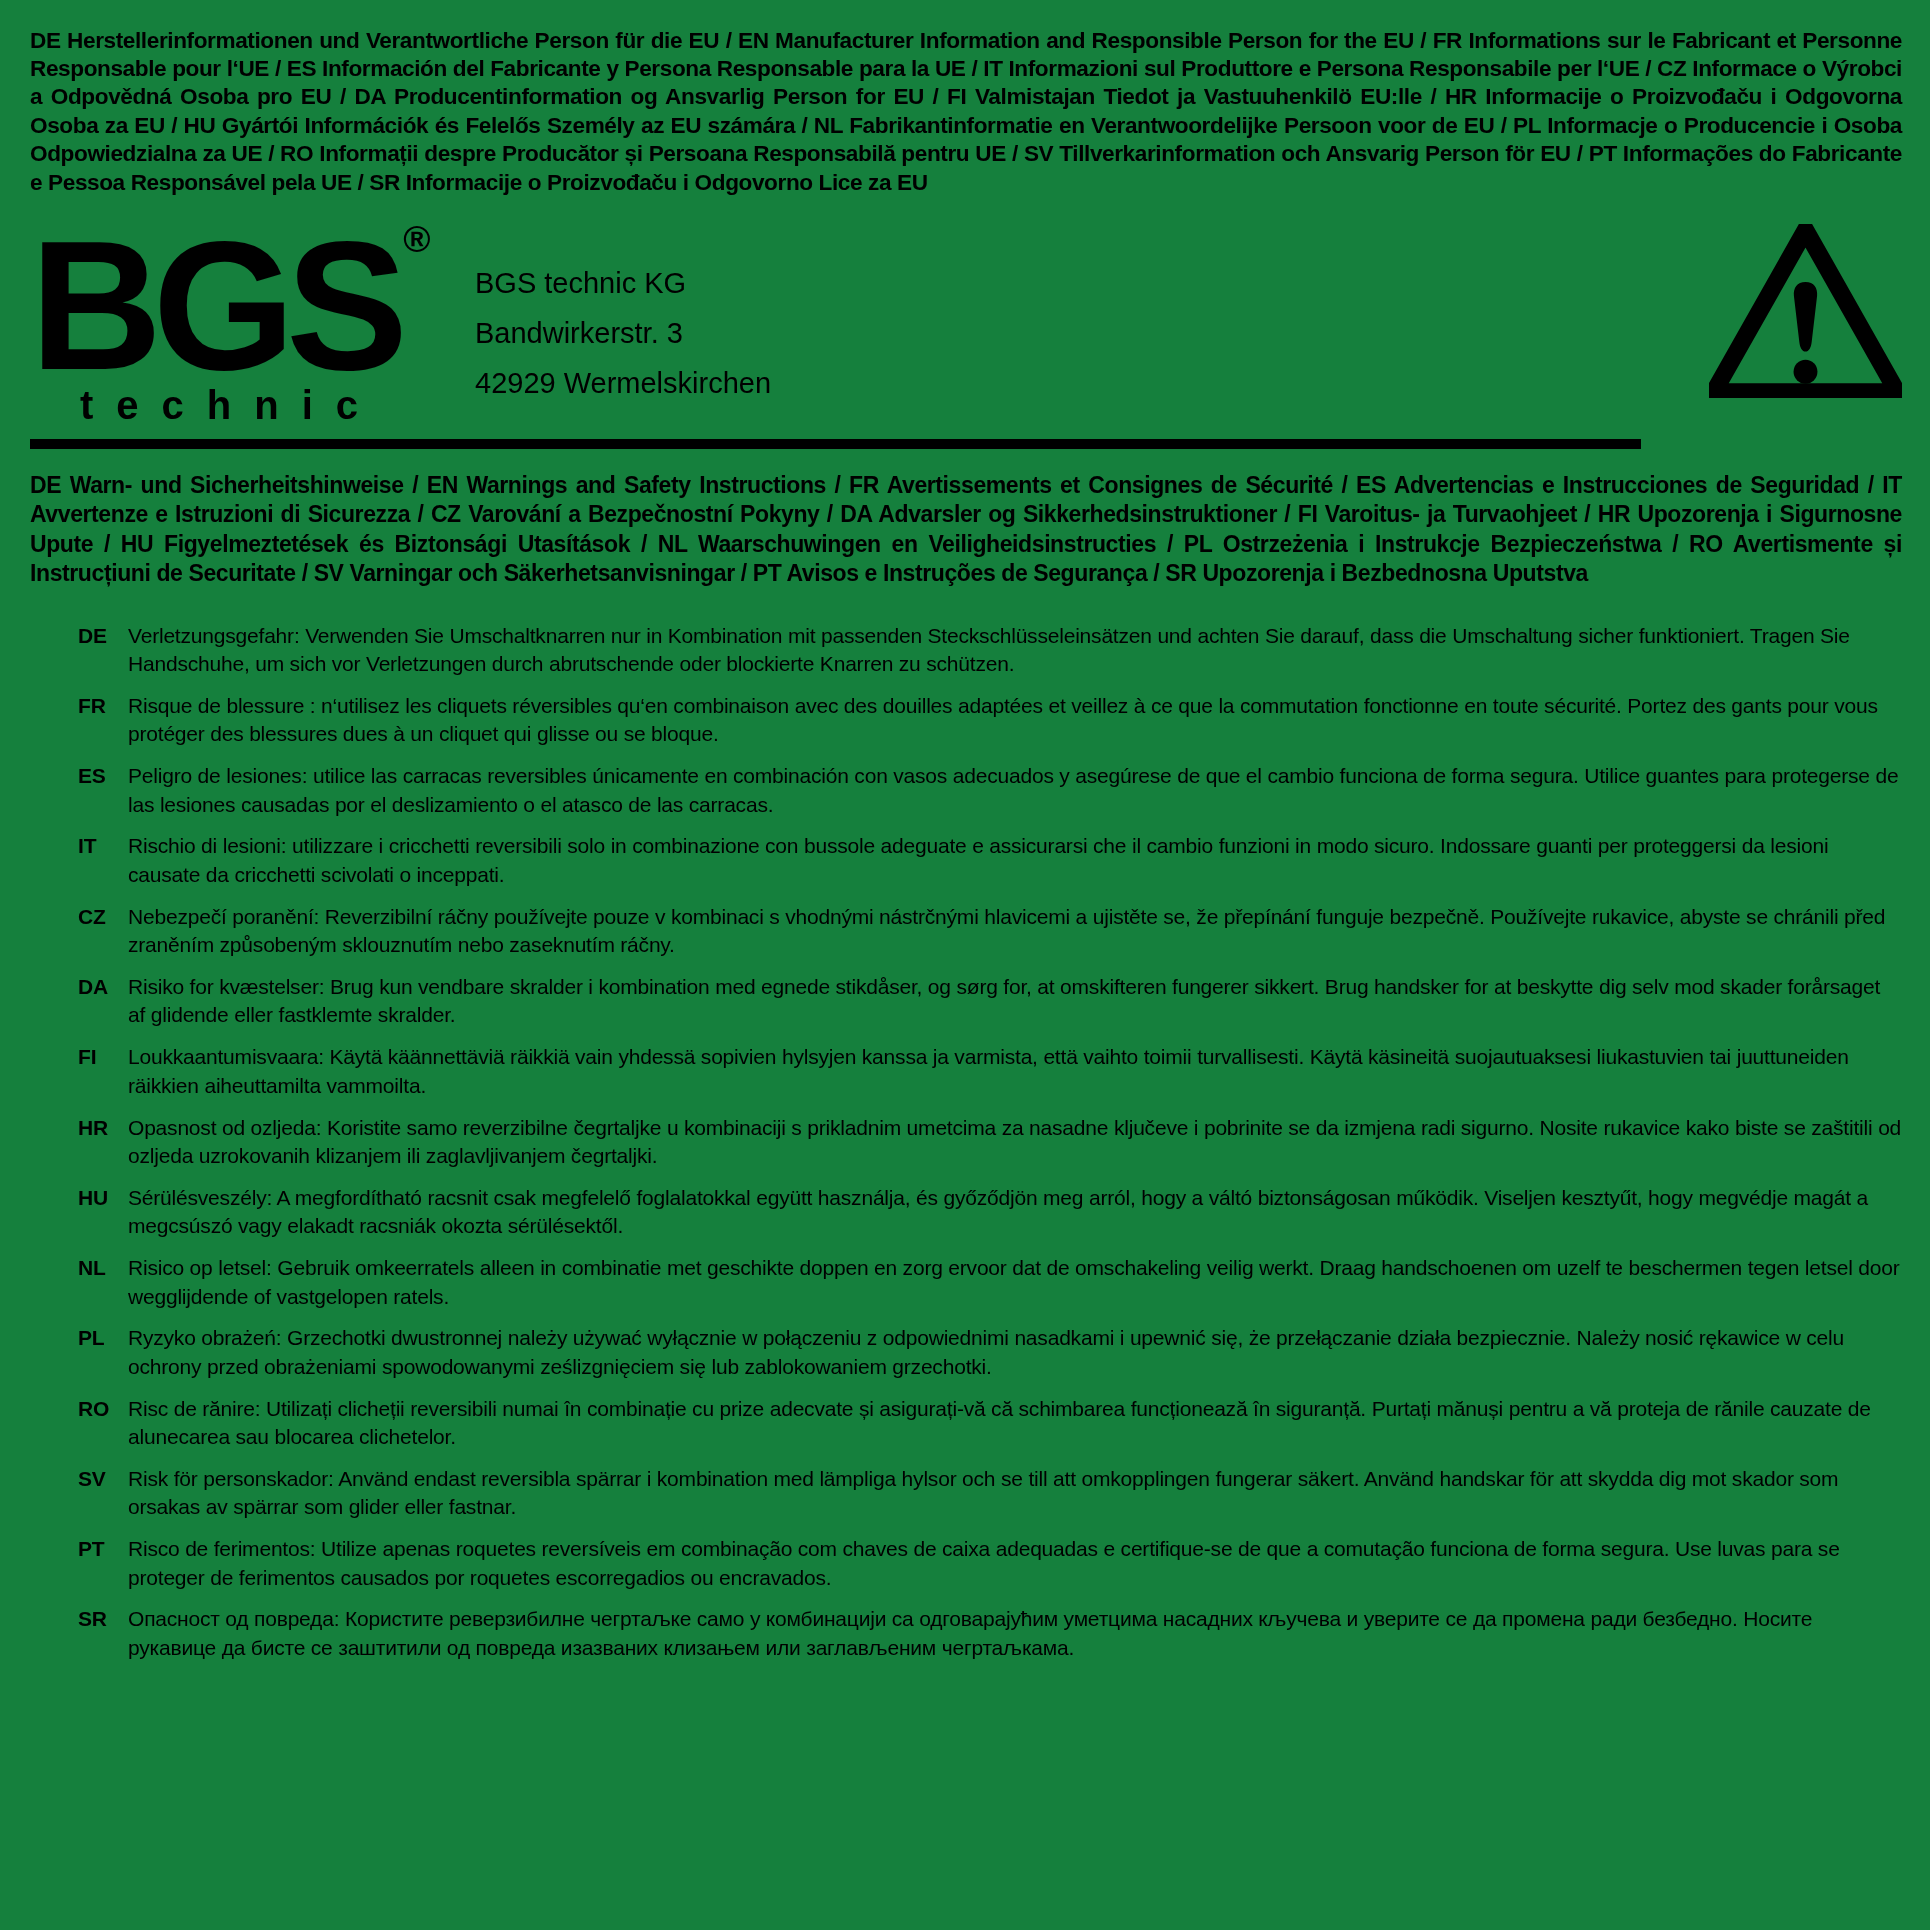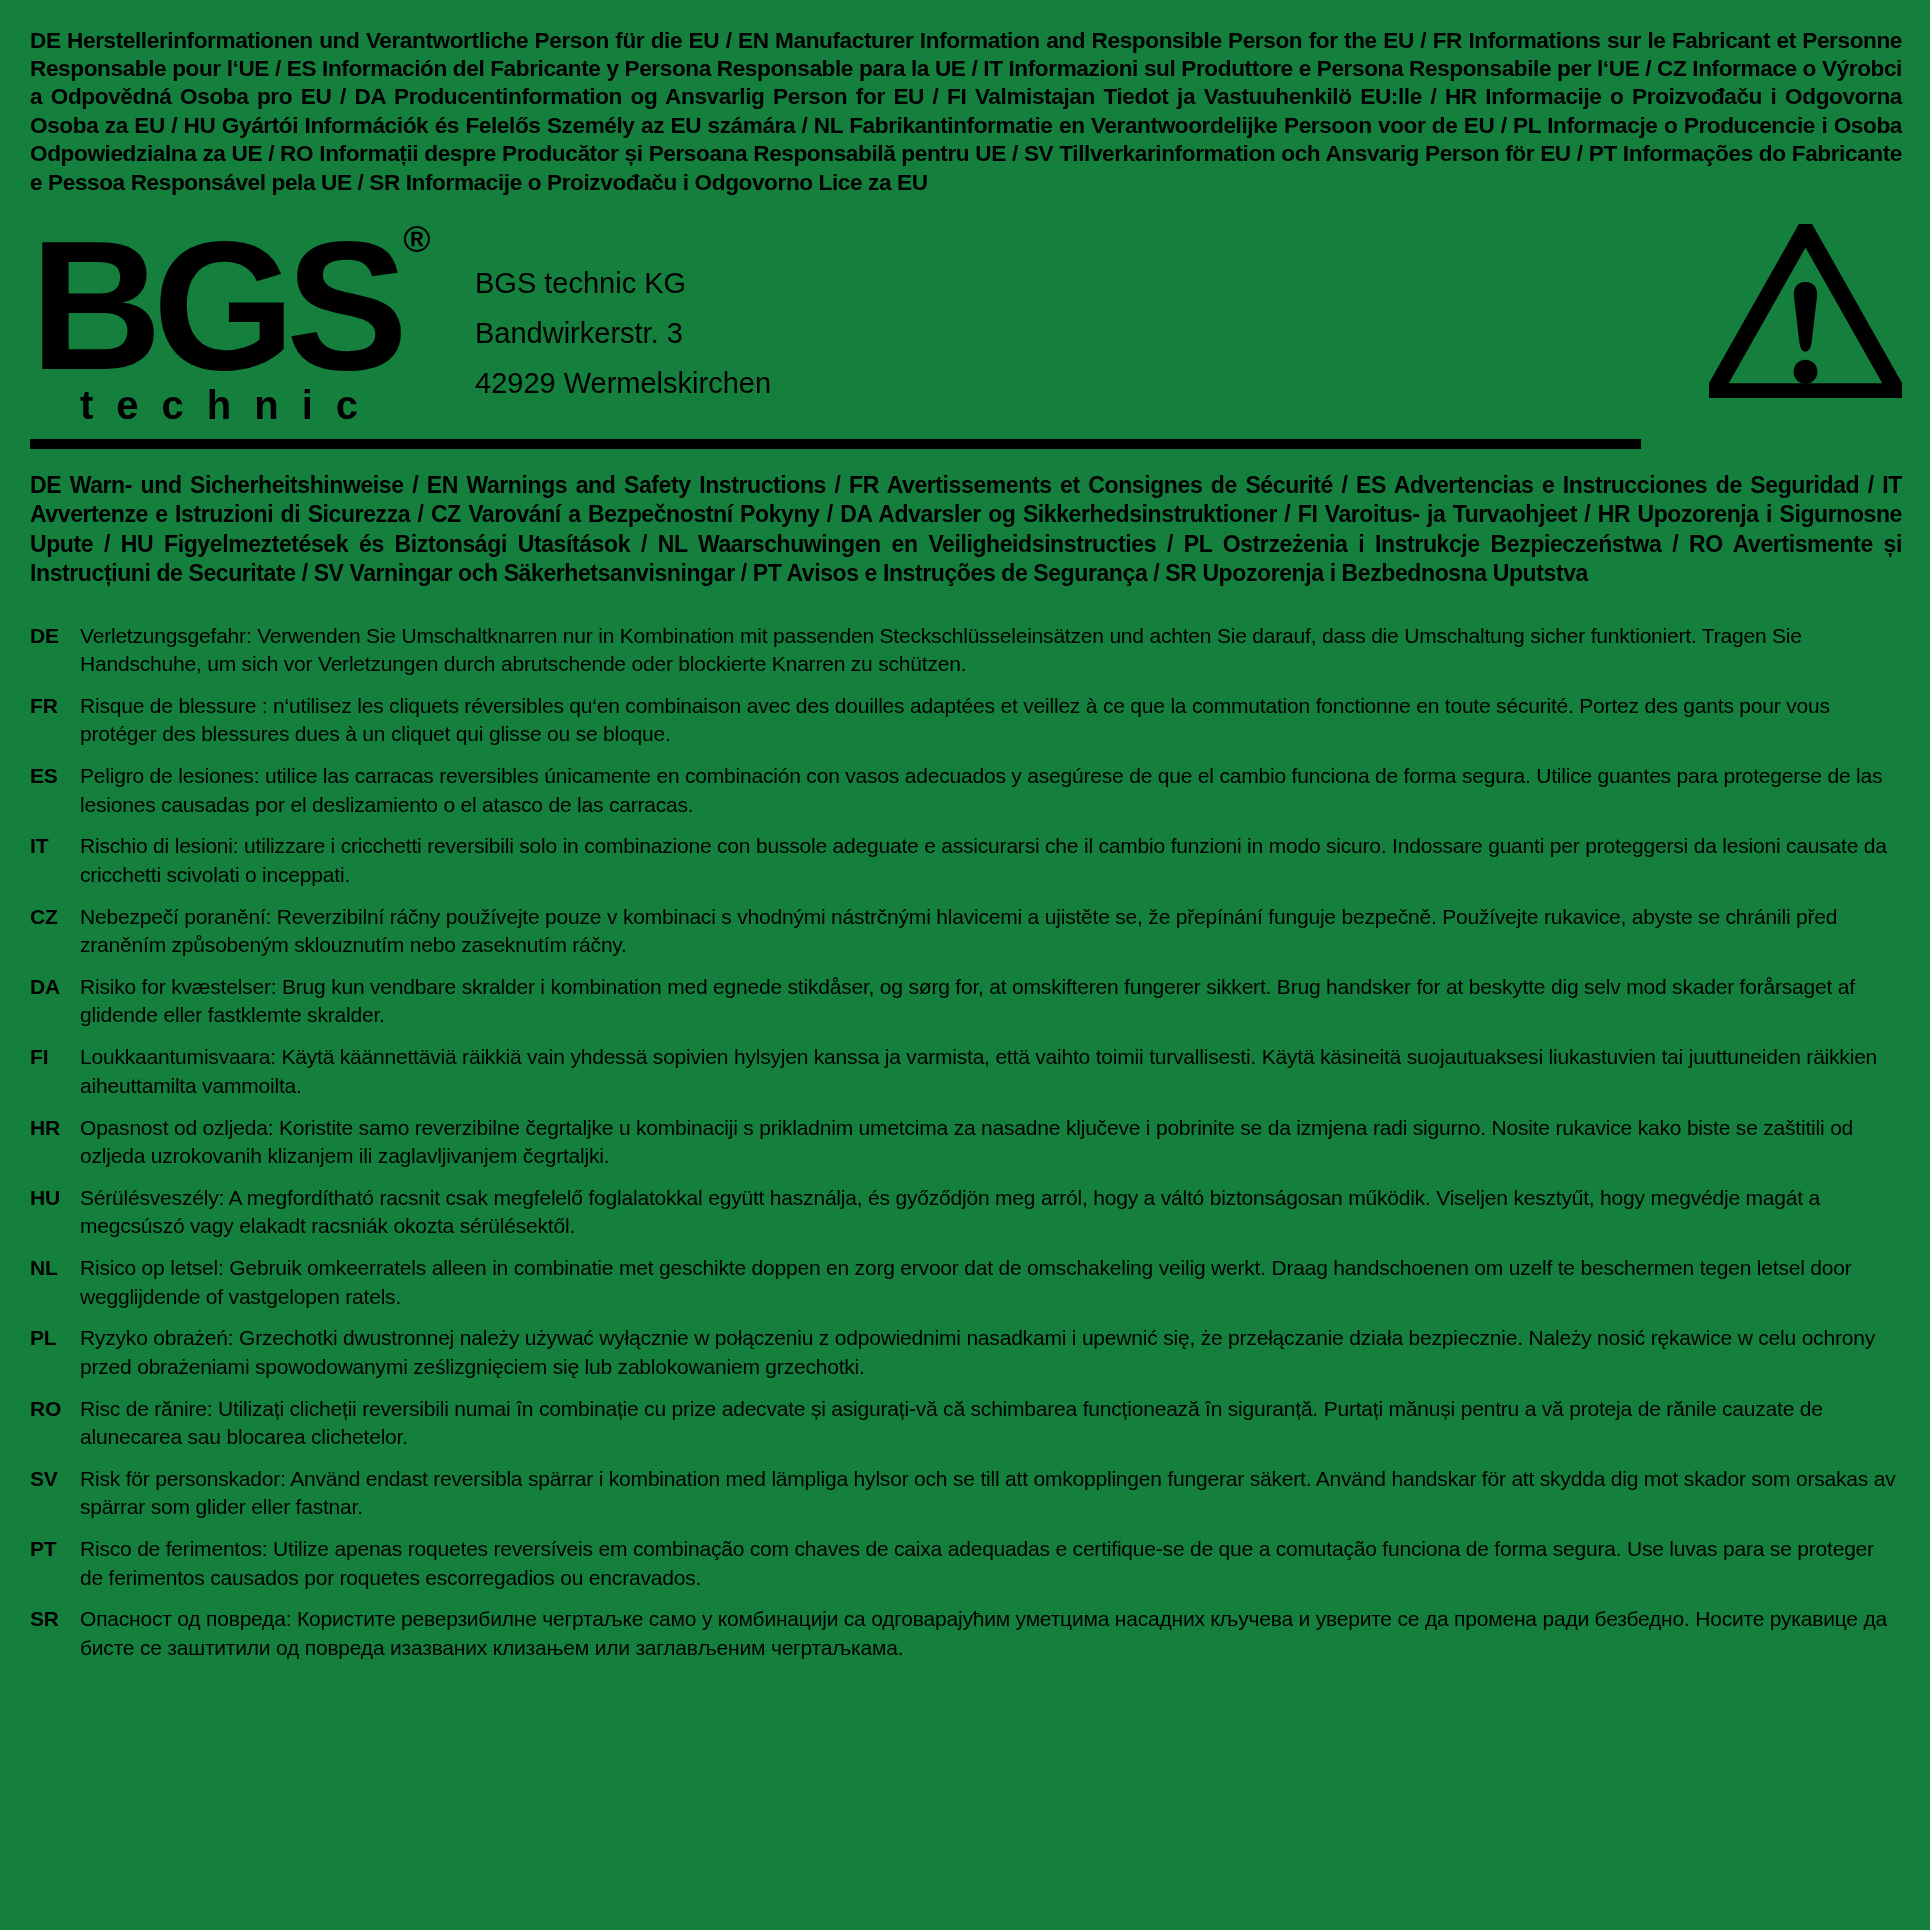--- a/index.html
+++ b/index.html
@@ -100,20 +100,21 @@
   .warnings-list {
     margin-top: 33px;
   }
   .warning-row {
     display: grid;
     grid-template-columns: 50px 1fr;
     margin-bottom: 13.2px;
     font-size: 21px;
     line-height: 1.36;
     letter-spacing: -0.2px;
+    margin-left: 48px;
   }
   .warning-code {
     font-weight: bold;
   }
   .warning-text {
     text-align: left;
   }
 </style>
 </head>
 <body>

